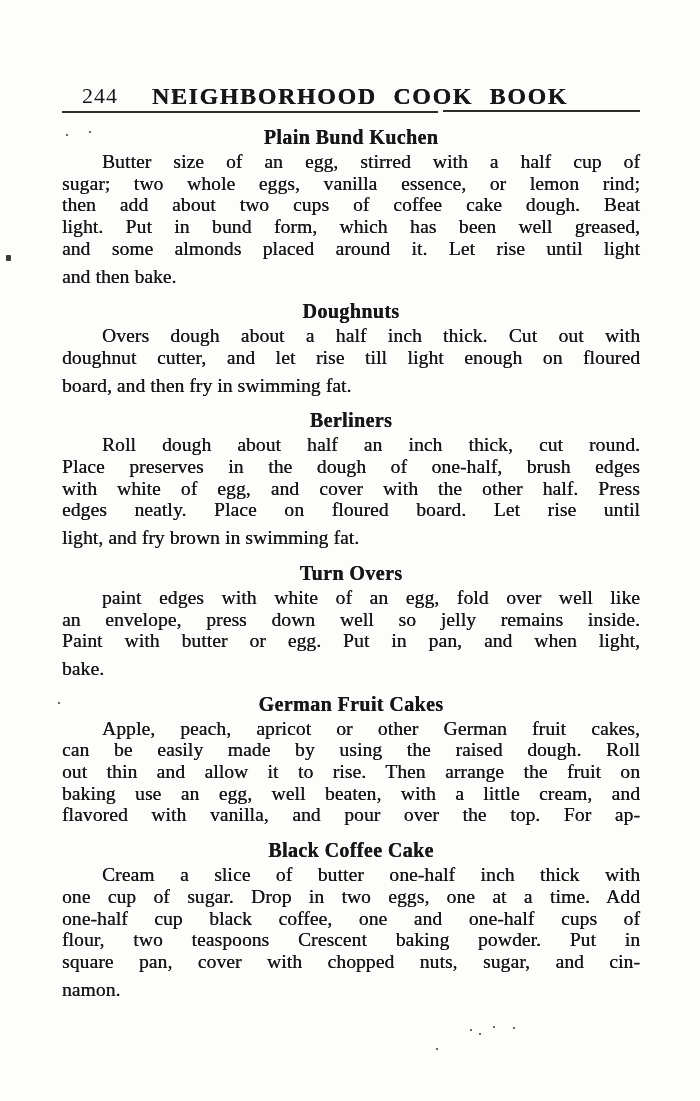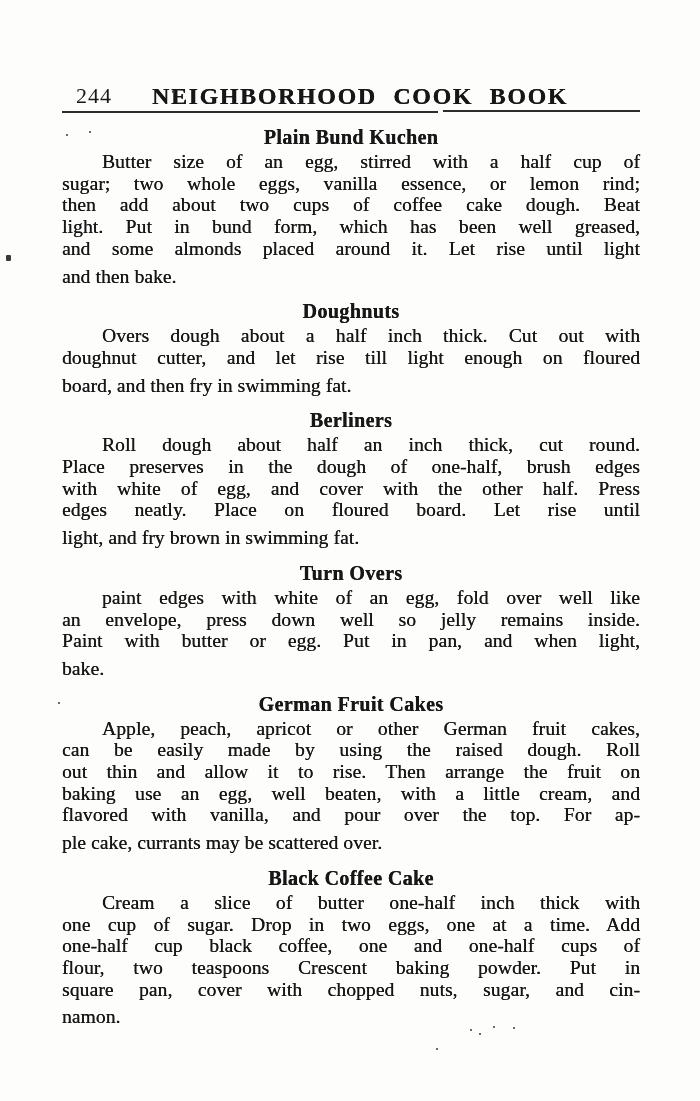--- a/index.html
+++ b/index.html
@@ -14,21 +14,21 @@
   }
   .content {
     position: absolute;
     left: 62px;
     top: 85px;
     width: 578px;
   }
   .page-header { position: relative; height: 23px; }
   .folio {
     position: absolute;
-    left: 14px;
+    left: 20px;
     top: 0;
     font-size: 22px;
     line-height: 22px;
     letter-spacing: 1px;
   }
   .book-title {
     text-align: center;
     font-size: 24px;
     line-height: 22px;
     font-weight: bold;
@@ -124,21 +124,20 @@
     </section>
 
     <section class="recipe">
       <h2 class="recipe-title">German Fruit Cakes</h2>
       <div class="recipe-body">
           <div class="line">Apple, peach, apricot or other German fruit cakes,</div>
           <div class="line">can be easily made by using the raised dough. Roll</div>
           <div class="line">out thin and allow it to rise. Then arrange the fruit on</div>
           <div class="line">baking use an egg, well beaten, with a little cream, and</div>
           <div class="line">flavored with vanilla, and pour over the top. For ap-</div>
-          <div class="line last">ple cake, currants may be scattered over.</div>
         </div>
     </section>
 
     <section class="recipe">
       <h2 class="recipe-title">Black Coffee Cake</h2>
       <div class="recipe-body">
           <div class="line">Cream a slice of butter one-half inch thick with</div>
           <div class="line">one cup of sugar. Drop in two eggs, one at a time. Add</div>
           <div class="line">one-half cup black coffee, one and one-half cups of</div>
           <div class="line">flour, two teaspoons Crescent baking powder. Put in</div>

